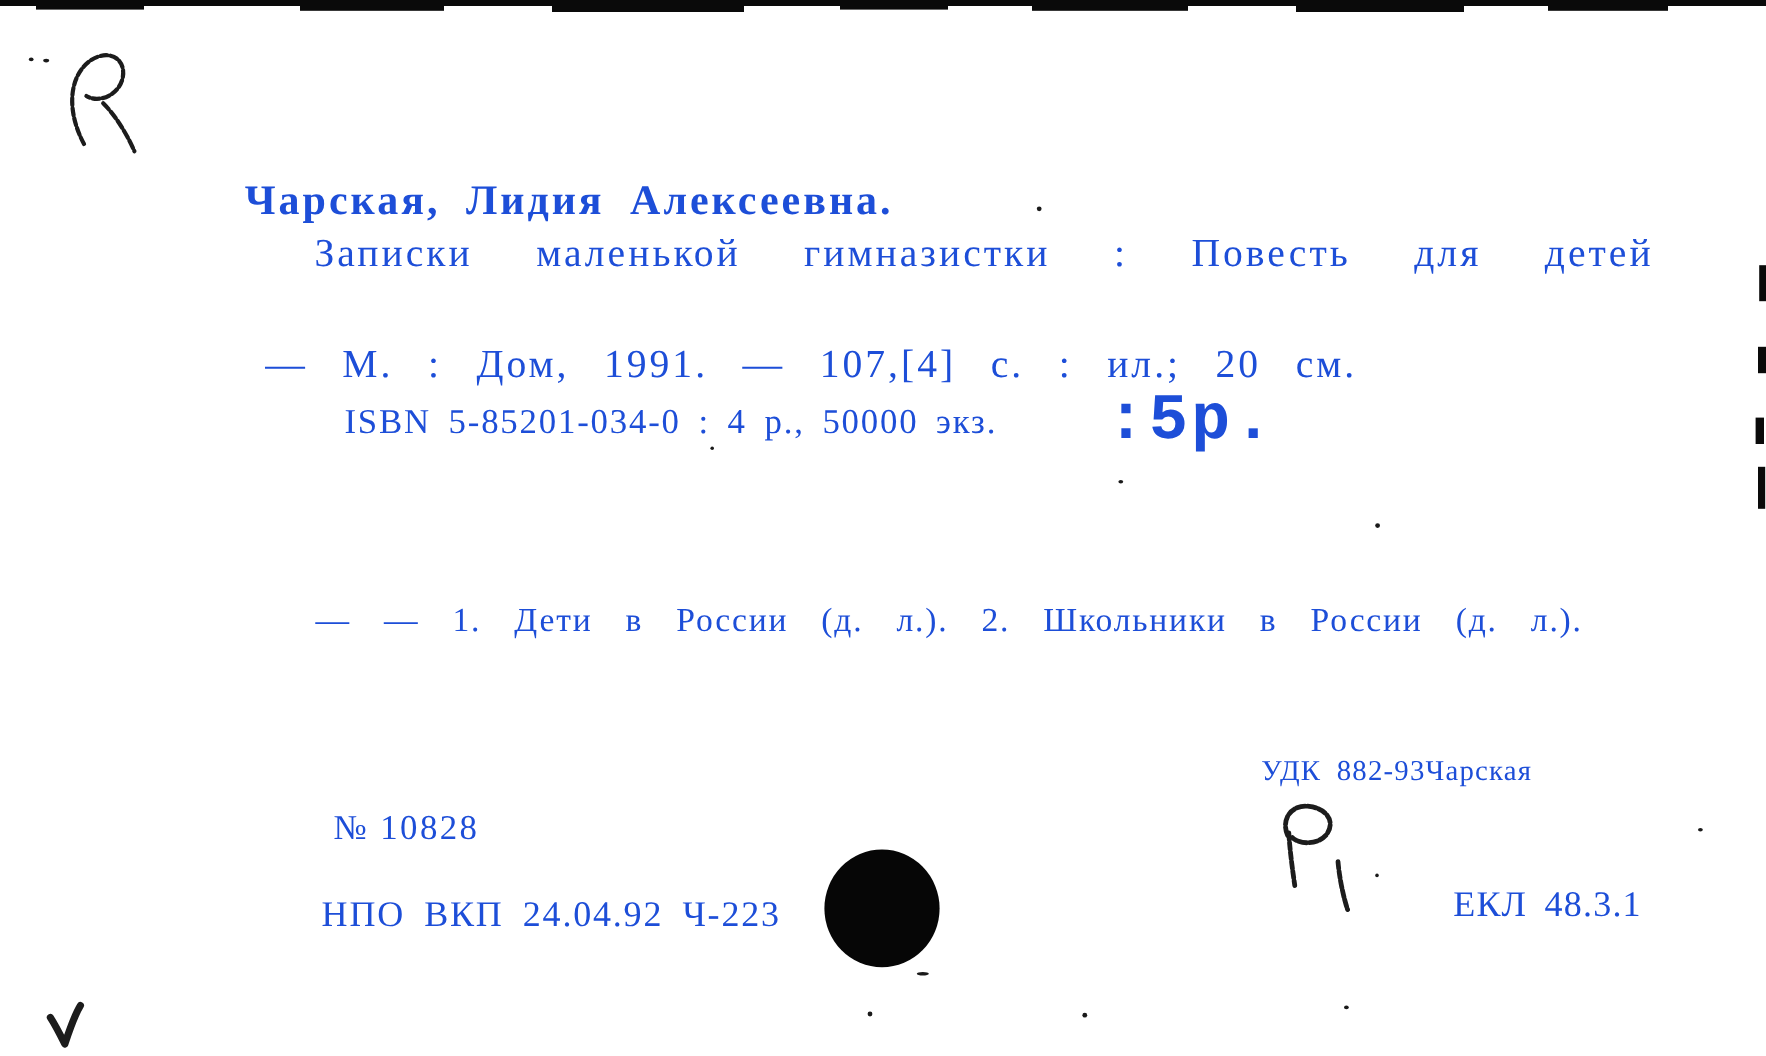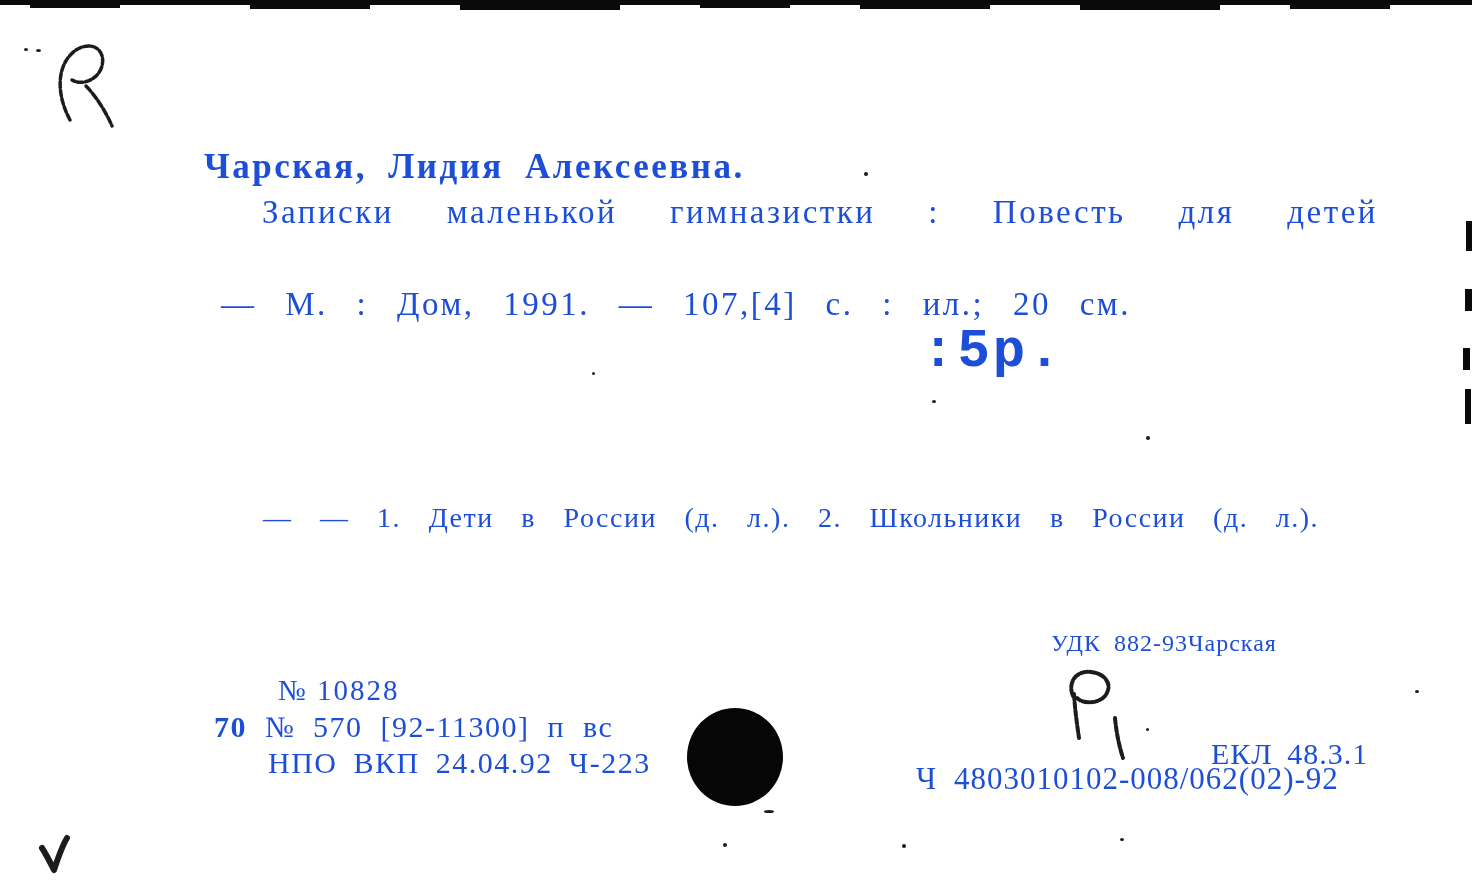--- a/index.html
+++ b/index.html
@@ -108,44 +108,43 @@
   <svg class="mark-svg" style="left:48px;top:42px;" width="80" height="95" viewBox="0 0 80 95">
     <path d="M 22,78 C 8,52 8,22 28,8 C 44,-2 58,8 54,24 C 50,38 34,44 24,38" stroke-width="3.5" stroke-dasharray="6 2.5"></path>
     <path d="M 38,44 C 48,54 58,70 64,84" stroke-width="3.5" stroke-dasharray="7 2.5"></path>
   </svg>
   <div class="speck" style="left:24px;top:48px;width:4px;height:3px;"></div>
   <div class="speck" style="left:36px;top:49px;width:5px;height:3px;"></div>
 
   <div class="t author-heading">Чарская, Лидия Алексеевна.</div>
   <div class="t jline desc-1">Записки маленькой гимназистки : Повесть для детей</div>
   <div class="t jline desc-3">— М. : Дом, 1991. — 107,[4] с. : ил.; 20 см.</div>
+  <div class="t isbn-line">ISBN 5-85201-034-0 : 4 р., 50000 экз.</div>
   <div class="t price-stamp">:5р.</div>
   <div class="speck" style="left:864px;top:172px;width:4px;height:4px;"></div>
   <div class="speck" style="left:592px;top:372px;width:3px;height:3px;"></div>
   <div class="speck" style="left:932px;top:400px;width:4px;height:3px;"></div>
 
   <div class="t jline subject-line">— — 1. Дети в России (д. л.). 2. Школьники в России (д. л.).</div>
   <div class="speck" style="left:1146px;top:436px;width:4px;height:4px;"></div>
 
   <div class="t acc-1">№ 10828</div>
-  <div class="t acc-2"><span class="num">70</span> <span>№ 570 [92-11300] п вс</span></div>
   <div class="t acc-3">НПО ВКП 24.04.92 Ч-223</div>
 
   <div class="hole-punch"></div>
   <div class="speck" style="left:764px;top:810px;width:10px;height:3px;"></div>
   <div class="speck" style="left:723px;top:843px;width:4px;height:4px;"></div>
 
   <div class="t udk-line">УДК 882-93Чарская</div>
   <svg class="mark-svg" style="left:1055px;top:662px;" width="85" height="105" viewBox="0 0 85 105">
     <path d="M 18,34 C 12,20 22,8 36,10 C 52,12 58,24 50,34 C 43,42 28,42 22,36" stroke-width="4" stroke-dasharray="7 2"></path>
     <path d="M 19,32 C 20,48 22,62 24,76" stroke-width="4" stroke-dasharray="6 2"></path>
     <path d="M 60,56 C 61,68 64,84 68,96" stroke-width="4" stroke-dasharray="6 2"></path>
   </svg>
   <div class="t ekl-line">ЕКЛ 48.3.1</div>
-  <div class="t index-line">Ч 4803010102-008/062(02)-92</div>
   <div class="speck" style="left:1415px;top:690px;width:4px;height:3px;"></div>
   <div class="speck" style="left:1146px;top:728px;width:3px;height:3px;"></div>
 
   <svg class="mark-svg" style="left:36px;top:834px;" width="42" height="44" viewBox="0 0 42 44">
     <path d="M 6,14 C 10,20 14,28 18,36 C 22,24 26,12 31,4" stroke-width="6"></path>
   </svg>
   <div class="speck" style="left:902px;top:844px;width:4px;height:4px;"></div>
   <div class="speck" style="left:1120px;top:838px;width:4px;height:3px;"></div>
 
 </div>

